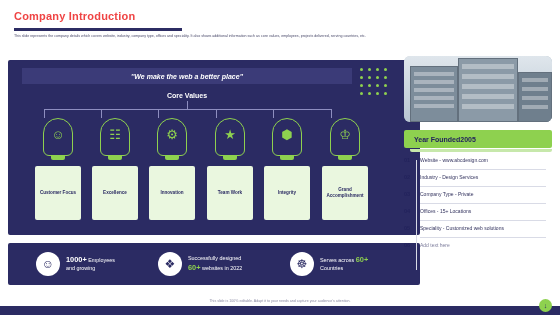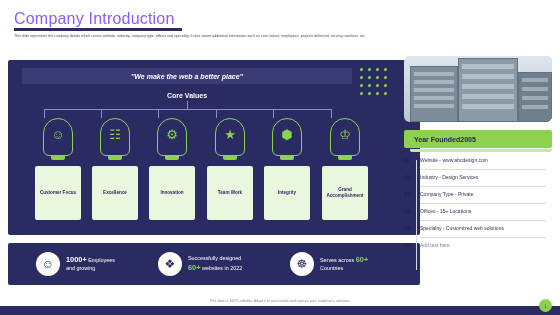--- a/index.html
+++ b/index.html
@@ -8,22 +8,22 @@
     font-family: "Liberation Sans", sans-serif;
     background: #ffffff;
     color: #2b2b57;
     position: relative;
   }
   .slide { position: relative; width: 560px; height: 315px; background: #fff; }
 
   
   .title {
     position: absolute; left: 14px; top: 10px;
-    font-size: 16px; font-weight: normal; letter-spacing: .2px;
-    color: #8b5cf6;
+    font-size: 11px; font-weight: bold; letter-spacing: .2px;
+    color: #ef4444;
   }
   .title-rule {
     position: absolute; left: 14px; top: 28px; width: 168px; height: 3px;
     background: #2c2c63;
   }
   .subtitle {
     position: absolute; left: 14px; top: 34px; width: 530px;
     font-size: 3.6px; line-height: 1.45; color: #4a4a6a;
   }
 

